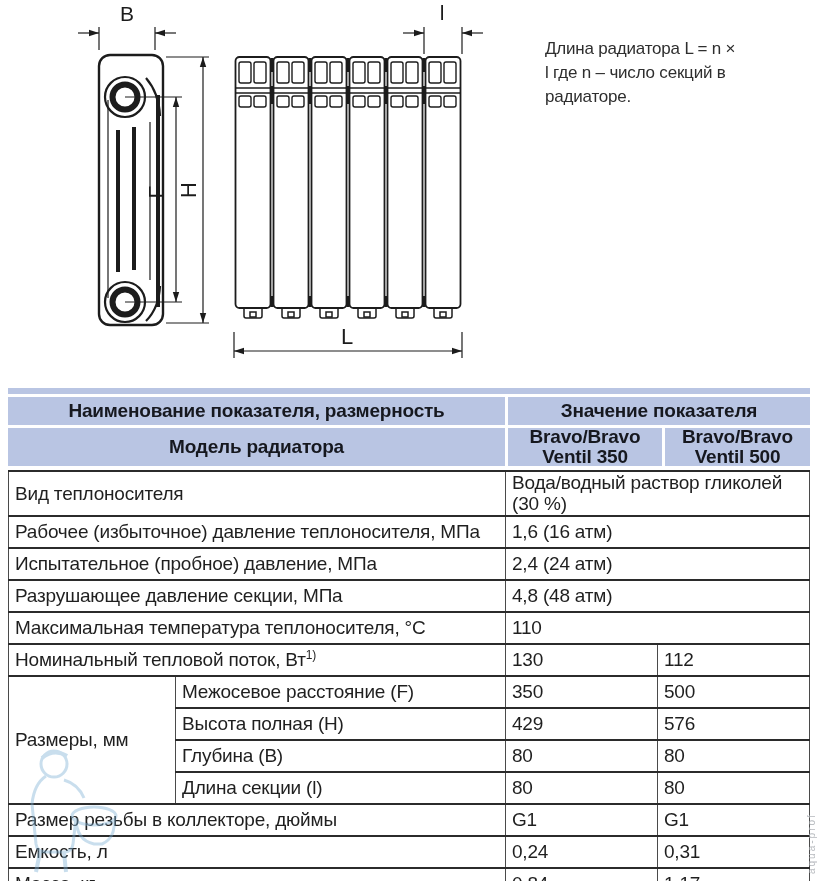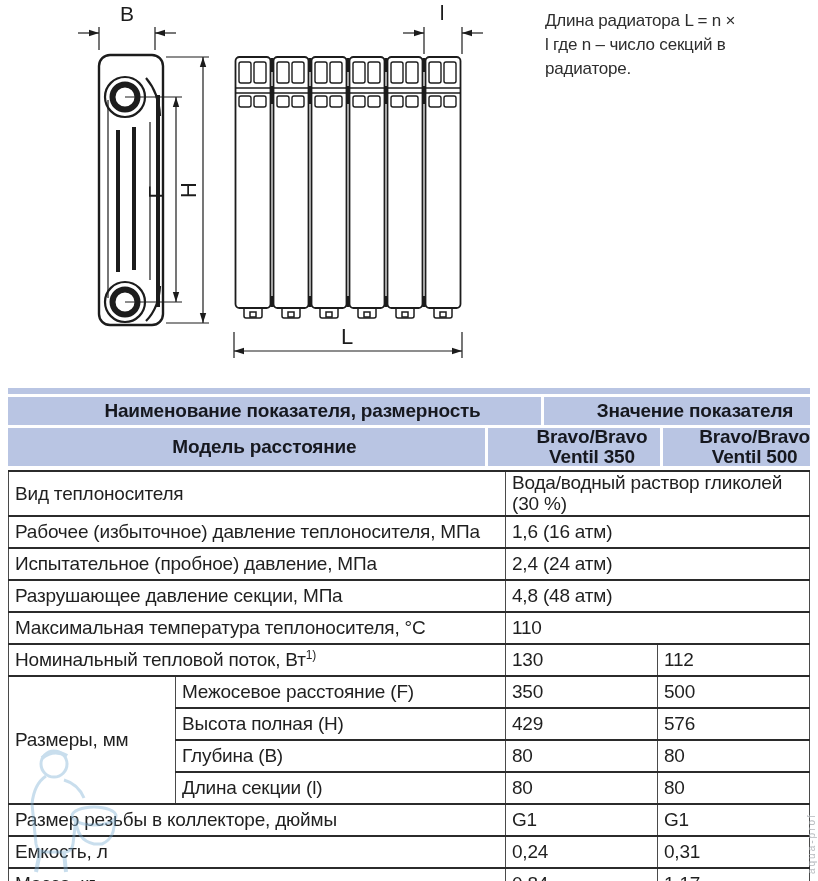--- a/index.html
+++ b/index.html
@@ -4,32 +4,32 @@
 <style>
   html,body { margin:0; padding:0; background:#fff; }
   .page {
     position:relative; width:818px; height:881px; background:#ffffff;
     font-family:"Liberation Sans", sans-serif; color:#222; overflow:hidden;
   }
 
   
   .drawing { position:absolute; left:0; top:0; }
   .note {
-    position:absolute; left:545px; top:9px; width:192px;
+    position:absolute; left:545px; top:37px; width:192px;
     font-size:17px; line-height:1.4; color:#2e2e2e; letter-spacing:-0.2px;
   }
 
   
   .tbl { position:absolute; left:8px; top:388px; width:802px; }
   .strip { height:6px; background:#b9c5e3; }
   .hrow { display:flex; gap:3px; margin-top:3px; }
   .hcell {
     background:#b9c5e3; display:flex; align-items:center; justify-content:center;
     font-weight:bold; font-size:19px; color:#16181f; letter-spacing:-0.2px;
-    text-align:center; line-height:1.05;padding-left:36px;
+    text-align:center; line-height:1.05;
   }
   .h28 { height:28px; }
   .h38 { height:38px; }
 
   table.body { border-collapse:collapse; width:802px; table-layout:fixed; margin-top:4px; }
   table.body td {
     border-top:2px solid #2b2b2b; border-bottom:2px solid #2b2b2b;
     border-left:1.6px solid #4a4a4a; border-right:1.6px solid #4a4a4a;
     font-size:19px; color:#1f1f1f; letter-spacing:-0.2px; padding:0 6px;
     line-height:1.12; overflow:hidden;
@@ -207,21 +207,21 @@
 
   <div class="tbl">
     <div class="strip"></div>
 
     <div class="hrow">
       <div class="hcell h28" style="width:497px">Наименование показателя, размерность</div>
       <div class="hcell h28" style="flex:1">Значение показателя</div>
     </div>
 
     <div class="hrow">
-      <div class="hcell h38" style="width:497px">Модель расстояние</div>
+      <div class="hcell h38" style="width:497px">Модель радиатора</div>
       <div class="hcell h38" style="width:154px">Bravo/Bravo Ventil 350</div>
       <div class="hcell h38" style="flex:1">Bravo/Bravo Ventil 500</div>
     </div>
 
     <table class="body">
       <colgroup>
         <col style="width:167px">
           <col style="width:330px">
           <col style="width:152px">
           <col>

